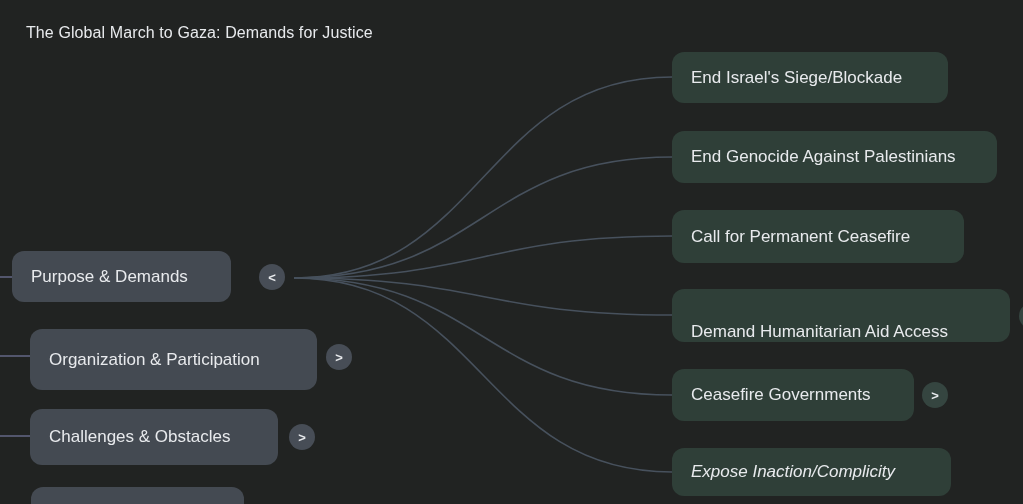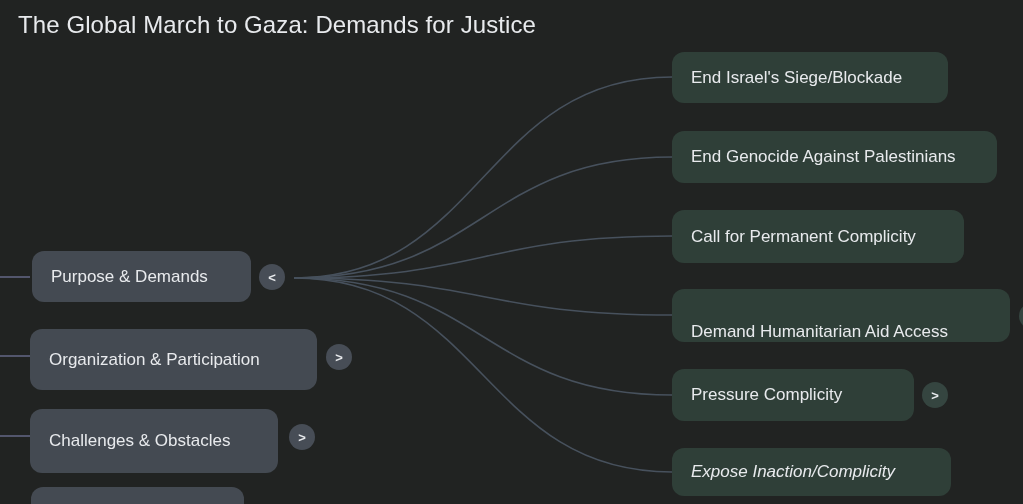--- a/index.html
+++ b/index.html
@@ -18,21 +18,21 @@
   #canvas{
     position:relative;
     width:1023px;height:504px;
     background:var(--background);
     overflow:hidden;
     font-family:"Liberation Sans",sans-serif;
   }
   #links-svg{position:absolute;left:0;top:0;pointer-events:none;}
   .header{position:absolute;left:14px;top:8px;z-index:5;}
   .header h1{
-    margin:4px;font-size:24px;line-height:26px;font-weight:500;
+    margin:12px;font-size:16px;line-height:26px;font-weight:500;
     color:var(--title-text);letter-spacing:0.1px;
   }
   .header p{
     margin:5px 0 0 0;font-size:13px;line-height:15px;
     color:var(--subtitle-text);font-weight:400;
   }
   .node{
     position:absolute;box-sizing:border-box;
     display:flex;align-items:center;
     padding:0 19px;border-radius:12px;
@@ -62,56 +62,56 @@
       <path d="M 294 278 C 483 278 483 157 672 157" stroke="var(--branch-link)" stroke-width="1.6" fill="none"></path>
       <path d="M 294 278 C 483 278 483 236 672 236" stroke="var(--branch-link)" stroke-width="1.6" fill="none"></path>
       <path d="M 294 278 C 483 278 483 315 672 315" stroke="var(--branch-link)" stroke-width="1.6" fill="none"></path>
       <path d="M 294 278 C 483 278 483 395 672 395" stroke="var(--branch-link)" stroke-width="1.6" fill="none"></path>
       <path d="M 294 278 C 483 278 483 472 672 472" stroke="var(--branch-link)" stroke-width="1.6" fill="none"></path>
     </svg>
   <div class="header">
     <h1>The Global March to Gaza: Demands for Justice</h1>
   </div>
 
-<div class="node topic" style="left: 32px; top: 251px; width: 219px; height: 51px;">
+<div class="node topic" style="left: 12px; top: 251px; width: 219px; height: 51px;">
       <span>Purpose &amp; Demands</span>
     </div>
     <div class="node-btn topic" style="left: 259px; top: 264px;">
       <span>&lt;</span>
     </div>
     <div class="node topic" style="left: 30px; top: 329px; width: 287px; height: 61px;">
       <span>Organization &amp; Participation</span>
     </div>
     <div class="node-btn topic" style="left: 326px; top: 344px;">
       <span>&gt;</span>
     </div>
-    <div class="node topic" style="left: 30px; top: 409px; width: 248px; height: 64px;">
+    <div class="node topic" style="left: 30px; top: 409px; width: 248px; height: 56px;">
       <span>Challenges &amp; Obstacles</span>
     </div>
     <div class="node-btn topic" style="left: 289px; top: 424px;">
       <span>&gt;</span>
     </div>
     <div class="node topic" style="left: 31px; top: 487px; width: 213px; height: 52px;">
       <span></span>
     </div>
     <div class="node subtopic" style="left: 672px; top: 52px; width: 276px; height: 51px; align-items: center;">
       <span>End Israel's Siege/Blockade</span>
     </div>
     <div class="node subtopic" style="left: 672px; top: 131px; width: 325px; height: 52px; text-align: center;">
       <span>End Genocide Against Palestinians</span>
     </div>
     <div class="node subtopic" style="left: 672px; top: 210px; width: 292px; height: 53px;">
-      <span>Call for Permanent Complicity</span>
+      <span>Call for Permanent Ceasefire</span>
     </div>
     <div class="node subtopic" style="left: 672px; top: 289px; width: 338px; height: 53px; align-items: flex-end;">
       <span>Demand Humanitarian Aid Access</span>
     </div>
     <div class="node-btn subtopic" style="left: 1019px; top: 303px;"></div>
     <div class="node subtopic" style="left: 672px; top: 369px; width: 242px; height: 52px;">
-      <span>Pressure Complicity</span>
+      <span>Ceasefire Governments</span>
     </div>
     <div class="node-btn subtopic" style="left: 922px; top: 382px;">
       <span>&gt;</span>
     </div>
     <div class="node subtopic" style="left: 672px; top: 448px; width: 279px; height: 48px; font-style: italic;">
       <span>Expose Inaction/Complicity</span>
     </div>
   </div>
 
 </body></html>

